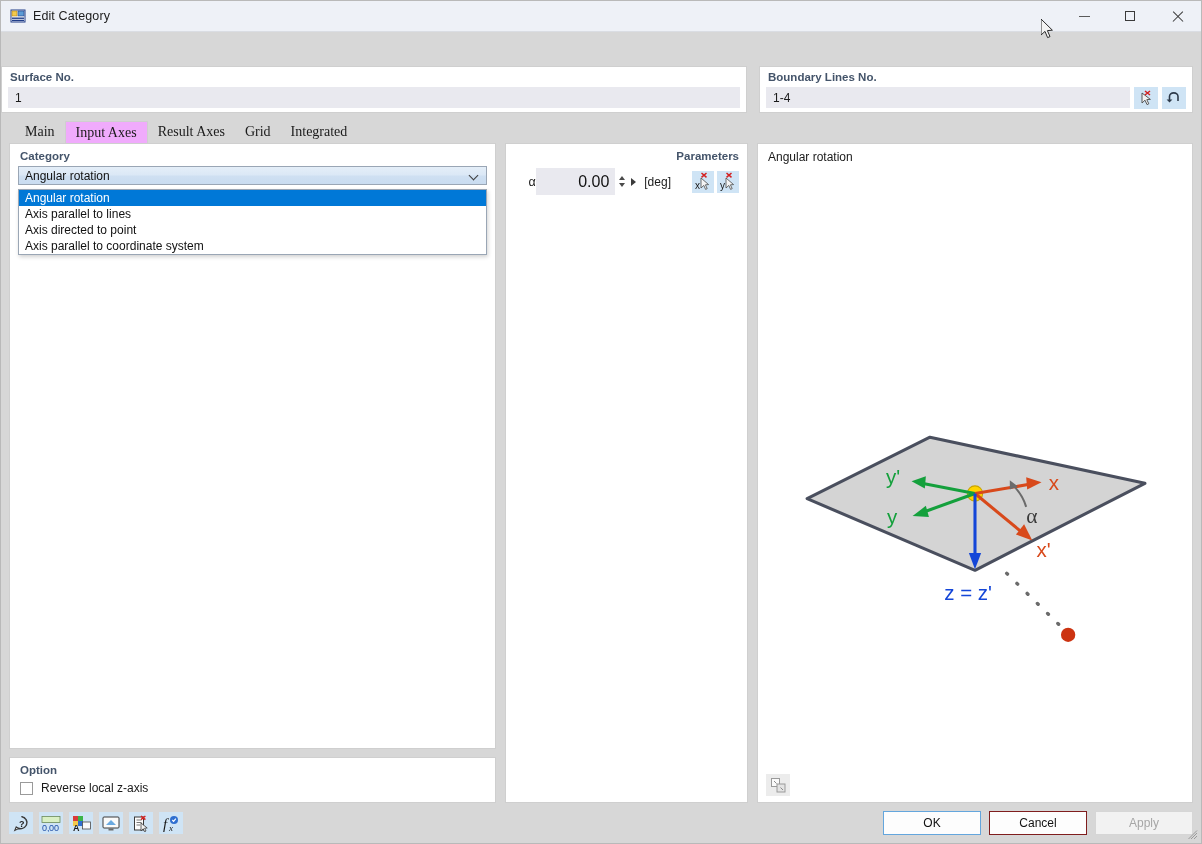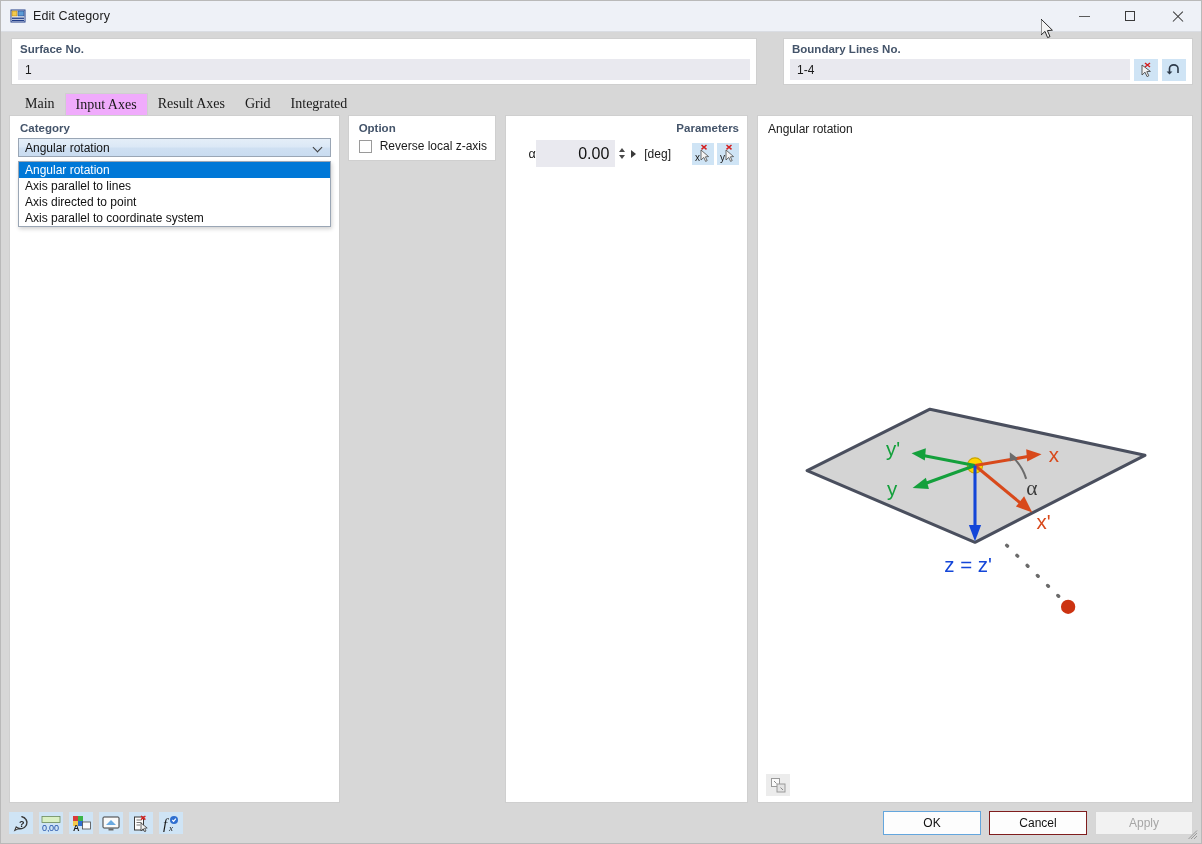--- a/index.html
+++ b/index.html
@@ -64,23 +64,24 @@
 
   
   #cursor {
     position: absolute; left: 1040px; top: 18px;
     width: 14px; height: 21px; pointer-events: none; z-index: 90;
   }
 
   
   #toprow {
     display: flex;
-    gap: 26px;
-    padding: 6px 8px 0 10px;
+    gap: 12px;
+    padding: 6px 8px 0 0;
     flex: 0 0 auto;
+    margin-top: 28px;
   }
   .panel {
     background: #ffffff;
     border: 1px solid #cfcfcf;
   }
   #surface-panel { width: 746px; height: 47px; padding: 4px 6px 0 6px; }
   #boundary-panel { flex: 1; height: 47px; padding: 4px 6px 0 6px; }
   .grp-title {
     font-size: 11.5px; font-weight: bold; color: #44546a;
     margin-bottom: 4px; padding-left: 2px;
@@ -125,21 +126,21 @@
   }
 
   
   #body {
     display: flex;
     gap: 9px;
     padding: 0 8px;
     flex: 1 1 auto;
     min-height: 0;
   }
-  #left-col { width: 487px; display: flex; gap: 8px; }
+  #left-col { width: 487px; display: flex; flex-direction: column; gap: 8px; }
   #category-panel { flex: 1 1 auto; position: relative; padding: 6px 8px; min-height: 0; }
   #option-panel { height: 46px; padding: 6px 8px; flex: 0 0 auto; }
   #params-panel { width: 243px; padding: 6px 8px; text-align: right; }
   #preview-panel { flex: 1; position: relative; padding: 6px 8px; }
 
   
   #combo {
     position: relative;
     height: 19px;
     border: 1px solid #9aa6b5;

